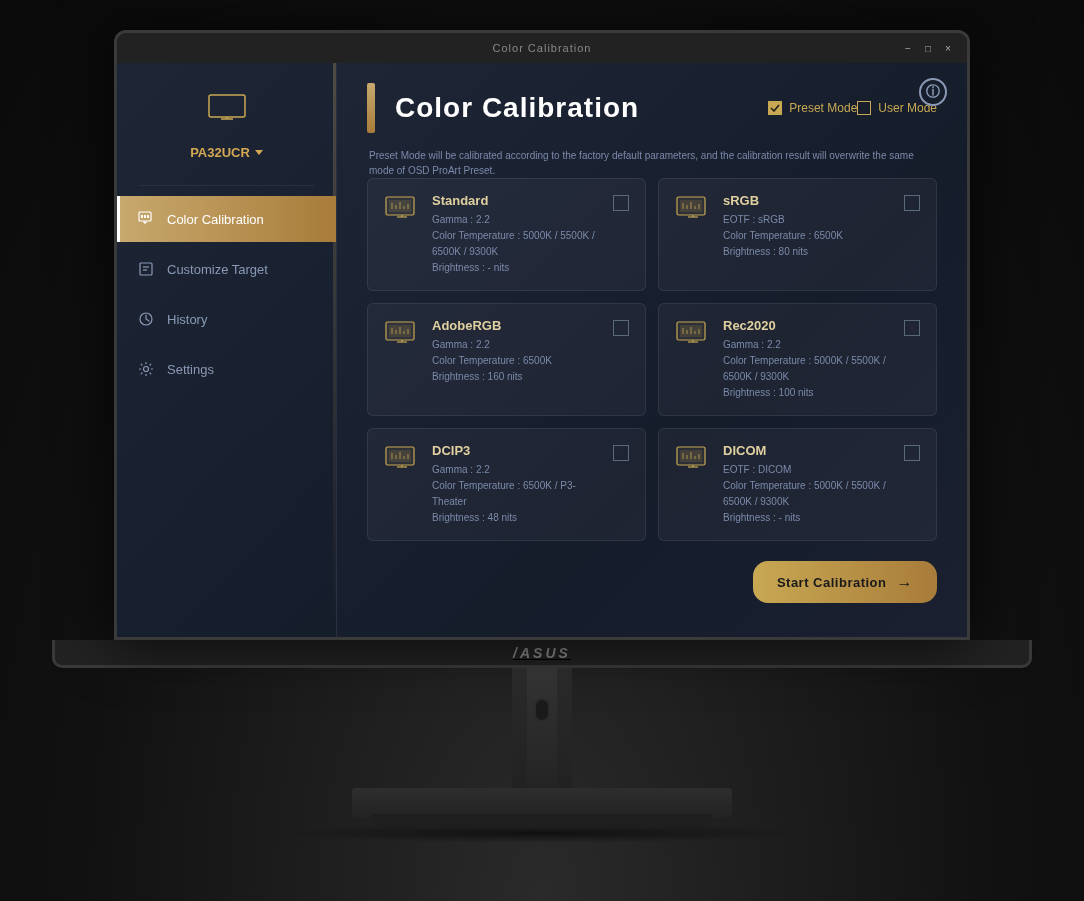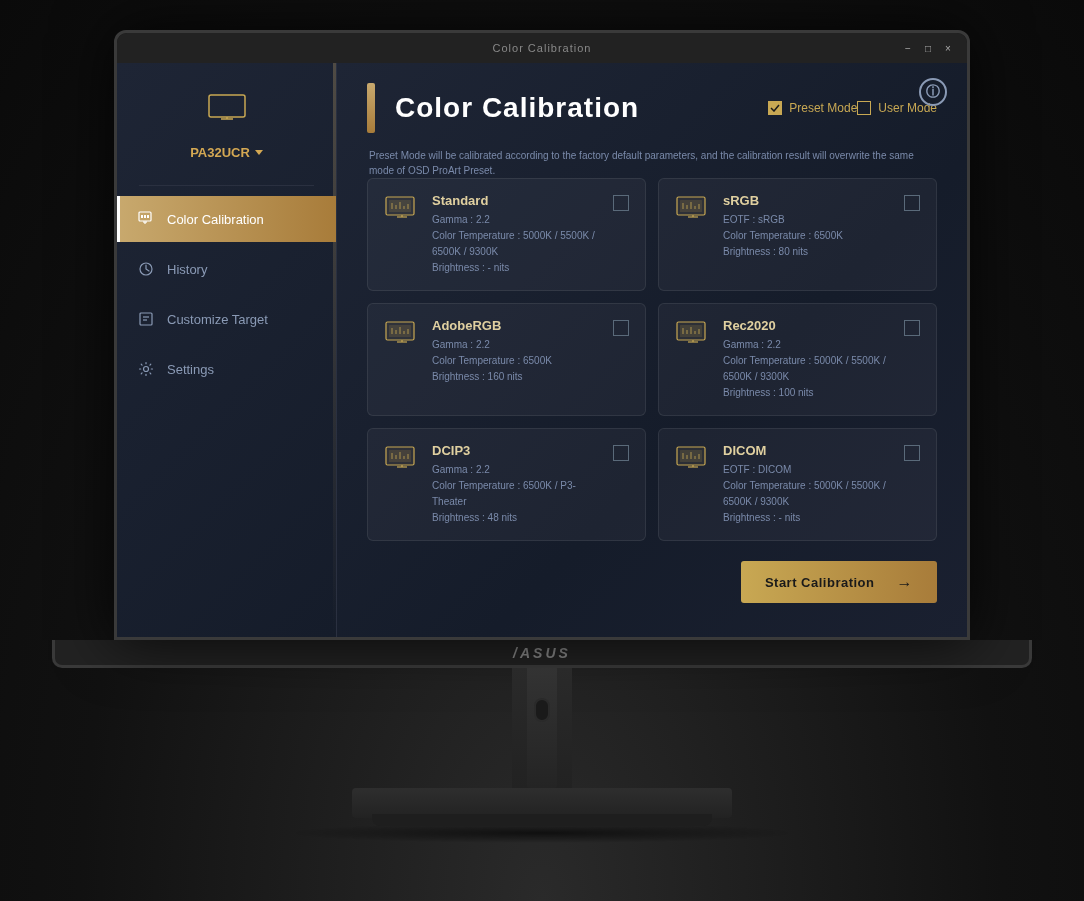--- a/index.html
+++ b/index.html
@@ -330,25 +330,25 @@
       margin-top: 20px;
     }
 
     .start-calibration-btn {
       background: linear-gradient(90deg, #c8a853, #a87c3a);
       color: #1a1a1a;
       border: none;
       padding: 12px 24px;
       font-size: 13px;
       font-weight: 700;
-      border-radius: 3px;
+      border-radius: 15px;
       cursor: pointer;
       display: flex;
       align-items: center;
-      gap: 22px;
+      gap: 10px;
       letter-spacing: 0.5px;
     }
 
     .arrow-right {
       font-size: 16px;
     }
 
     
     .monitor-neck {
       width: 60px;
@@ -406,20 +406,21 @@
       width: 980px;
       height: 28px;
       background: #222;
       border-radius: 0 0 10px 10px;
       display: flex;
       align-items: center;
       justify-content: center;
       border-left: 3px solid #3a3a3a;
       border-right: 3px solid #3a3a3a;
       border-bottom: 3px solid #3a3a3a;
+      text-decoration: underline;
     }
 
     .asus-logo {
       color: #888;
       font-size: 14px;
       font-weight: bold;
       letter-spacing: 3px;
       font-style: italic;
     }
 
@@ -490,36 +491,36 @@
               <rect x="6" y="4" width="2" height="3" fill="white" rx="0.3"></rect>
               <rect x="9" y="4" width="2" height="3" fill="white" rx="0.3"></rect>
             </svg>
           </span>
           <span>Color Calibration</span>
         </div>
 
         <div class="sidebar-item">
           <span class="sidebar-icon">
             <svg width="16" height="16" viewBox="0 0 16 16" fill="none">
-              <circle cx="8" cy="8" r="6" stroke="#8a9ab5" stroke-width="1.2" fill="none"></circle>
-              <polyline points="8,4 8,8 11,10" stroke="#8a9ab5" stroke-width="1.2" stroke-linecap="round"></polyline>
-            </svg>
-          </span>
-          <span>History</span>
-        </div>
-
-        <div class="sidebar-item">
-          <span class="sidebar-icon">
-            <svg width="16" height="16" viewBox="0 0 16 16" fill="none">
               <rect x="2" y="2" width="12" height="12" rx="1" stroke="#8a9ab5" stroke-width="1.2" fill="none"></rect>
               <line x1="5" y1="6" x2="11" y2="6" stroke="#8a9ab5" stroke-width="1.2"></line>
               <line x1="5" y1="9" x2="9" y2="9" stroke="#8a9ab5" stroke-width="1.2"></line>
             </svg>
           </span>
           <span>Customize Target</span>
+        </div>
+
+        <div class="sidebar-item">
+          <span class="sidebar-icon">
+            <svg width="16" height="16" viewBox="0 0 16 16" fill="none">
+              <circle cx="8" cy="8" r="6" stroke="#8a9ab5" stroke-width="1.2" fill="none"></circle>
+              <polyline points="8,4 8,8 11,10" stroke="#8a9ab5" stroke-width="1.2" stroke-linecap="round"></polyline>
+            </svg>
+          </span>
+          <span>History</span>
         </div>
 
         <div class="sidebar-item">
           <span class="sidebar-icon">
             <svg width="16" height="16" viewBox="0 0 16 16" fill="none">
               <circle cx="8" cy="8" r="2.5" stroke="#8a9ab5" stroke-width="1.2" fill="none"></circle>
               <path d="M8 1.5v1.2M8 13.3v1.2M1.5 8h1.2M13.3 8h1.2M3.2 3.2l0.85 0.85M11.95 11.95l0.85 0.85M3.2 12.8l0.85-0.85M11.95 4.05l0.85-0.85" stroke="#8a9ab5" stroke-width="1.2" stroke-linecap="round"></path>
             </svg>
           </span>
           <span>Settings</span>

